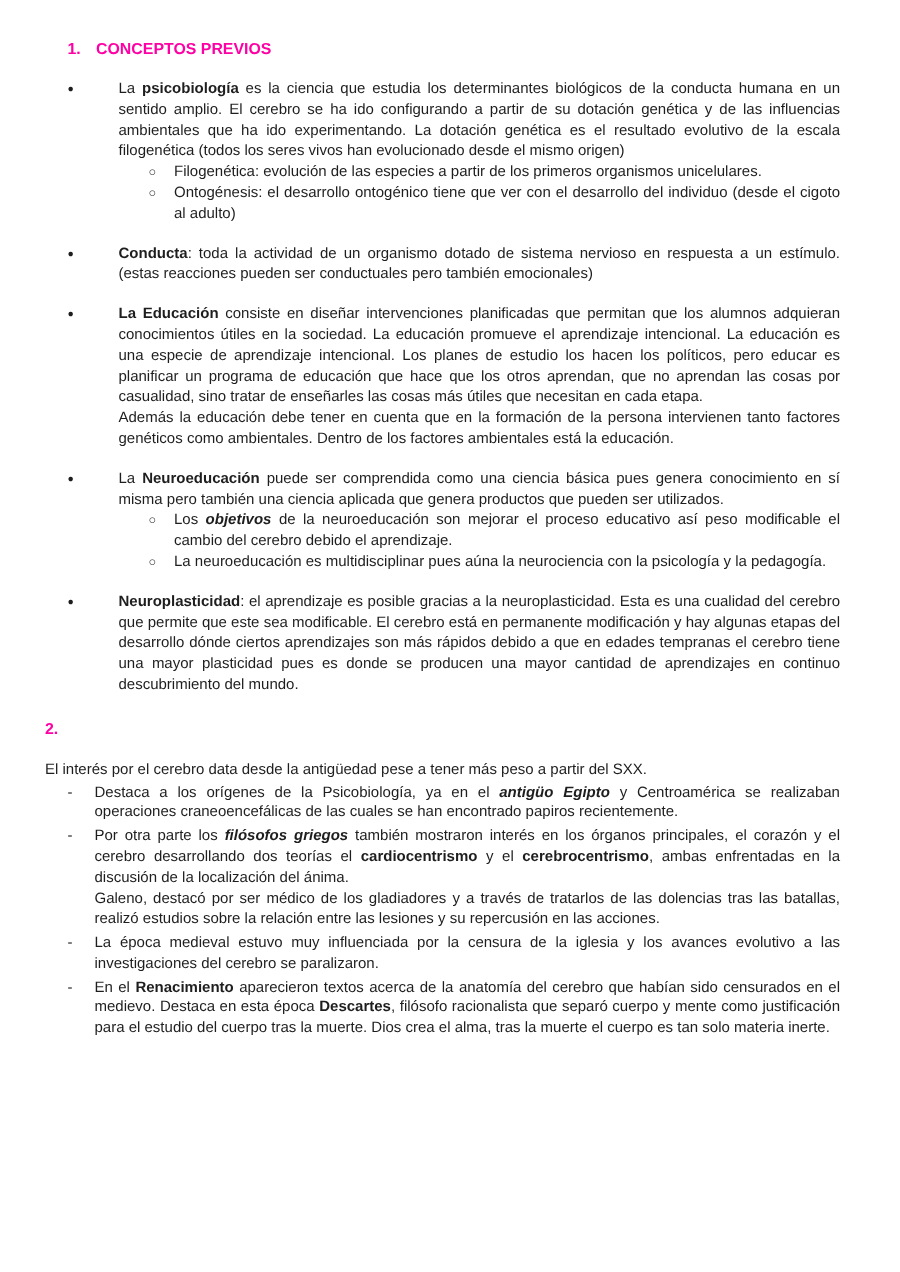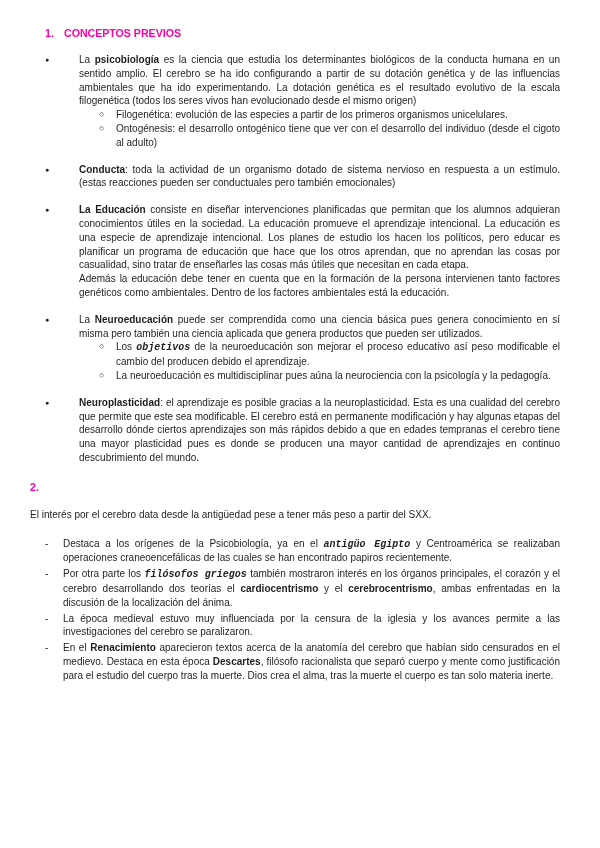--- a/index.html
+++ b/index.html
@@ -9,32 +9,32 @@
     width:600px; min-height:848px; background:var(--paper);
     padding:26px 40px 30px 30px;
     font-family:"Liberation Sans", sans-serif;
     font-size:10px; line-height:13.8px; color:var(--ink);
   }
   .sec-heading { display:flex; color:var(--pink); font-weight:bold; font-size:10.6px; line-height:14px; }
   .sec-heading.first { margin-left:15px; margin-bottom:13px; }
   .sec-heading.second { margin-top:15px; margin-bottom:14px; }
   .num1 { min-width:19px; }
   .num2 { min-width:12px; }
-  .intro { margin-bottom:15px; }
+  .intro { margin-bottom:1px; }
   .item { display:flex; }
   .bullet-item { margin-left:15px; margin-bottom:13px;gap:16px; }
   .dash-item { margin-left:15px; margin-bottom:2px; }
   .item > .marker { min-width:18px; line-height:13.8px; }
   .bullet-item > .marker { font-size:7px; }
   .sub-item { margin-left:20px; margin-bottom:0; }
   .sub-item > .marker { min-width:17px; font-size:8.5px; line-height:13.8px; }
   .body { flex:1; min-width:0; }
   .para { text-align:justify; }
   .b { font-weight:bold; }
-  .i { font-style:italic;font-family:Liberation Mono, monospace; }
+  .i { font-style:italic; }
   .u { }
 </style>
 </head>
 <body>
 
 <main class="page">
 
   <section>
     <header class="sec-heading first">
       <span class="num1">1.</span>
@@ -72,21 +72,21 @@
             <div class="para"><span>Además la educación debe tener en cuenta que en la formación de la persona intervienen tanto factores genéticos como ambientales. Dentro de los factores ambientales está la educación.</span></div>
           </div>
         </div>
         <div class="item bullet-item">
           <span class="marker">●</span>
           <div class="body">
             <div class="para"><span>La </span><span class="b">Neuroeducación</span><span> puede ser comprendida como una ciencia básica pues genera conocimiento en sí misma pero también una ciencia aplicada que genera productos que pueden ser utilizados.</span></div>
             <div class="item sub-item">
               <span class="marker">○</span>
               <div class="body">
-                <div class="para"><span>Los </span><span class="b i">objetivos</span><span> de la neuroeducación son </span><span class="u">mejorar el proceso educativo</span><span> así peso </span><span class="u">modificable</span><span> el cambio del </span><span class="u">producen</span><span> debido el aprendizaje.</span></div>
+                <div class="para"><span>Los </span><span class="b i">objetivos</span><span> de la neuroeducación son </span><span class="u">mejorar el proceso educativo</span><span> así peso </span><span class="u">modificable</span><span> el cambio del </span><span class="u">cerebro</span><span> debido el aprendizaje.</span></div>
               </div>
             </div>
             <div class="item sub-item">
               <span class="marker">○</span>
               <div class="body">
                 <div class="para"><span>La neuroeducación es multidisciplinar pues aúna la neurociencia con la psicología y la pedagogía.</span></div>
               </div>
             </div>
           </div>
         </div>
@@ -110,26 +110,27 @@
         <div class="item dash-item">
           <span class="marker">-</span>
           <div class="body">
             <div class="para"><span>Destaca a los orígenes de la Psicobiología, ya en el </span><span class="b i">antigüo Egipto</span><span> y Centroamérica se realizaban operaciones craneoencefálicas de las cuales se han encontrado papiros recientemente.</span></div>
           </div>
         </div>
         <div class="item dash-item">
           <span class="marker">-</span>
           <div class="body">
             <div class="para"><span>Por otra parte los </span><span class="b i">filósofos griegos</span><span> también mostraron interés en los órganos principales, el corazón y el cerebro desarrollando dos teorías el </span><span class="b">cardiocentrismo</span><span> y el </span><span class="b">cerebrocentrismo</span><span>, ambas enfrentadas en la discusión de la localización del ánima.</span></div>
+            <div class="para"><span class="u">Galeno</span><span>, destacó por ser médico de los gladiadores y a través de tratarlos de las dolencias tras las batallas, realizó estudios sobre la relación entre las lesiones y su repercusión en las acciones.</span></div>
           </div>
         </div>
         <div class="item dash-item">
           <span class="marker">-</span>
           <div class="body">
-            <div class="para"><span>La época medieval estuvo muy influenciada por la censura de la iglesia y los avances permite a las investigaciones del cerebro se paralizaron.</span></div>
+            <div class="para"><span>La época medieval estuvo muy influenciada por la censura de la iglesia y los avances evolutivo a las investigaciones del cerebro se paralizaron.</span></div>
           </div>
         </div>
         <div class="item dash-item">
           <span class="marker">-</span>
           <div class="body">
             <div class="para"><span>En el </span><span class="b">Renacimiento</span><span> aparecieron textos acerca de la anatomía del cerebro que habían sido censurados en el medievo. Destaca en esta época </span><span class="b">Descartes</span><span>, filósofo racionalista que separó cuerpo y mente como justificación para el estudio del cuerpo tras la muerte. Dios crea el alma, tras la muerte el cuerpo es tan solo materia inerte.</span></div>
           </div>
         </div>
       </div>
   </section>

